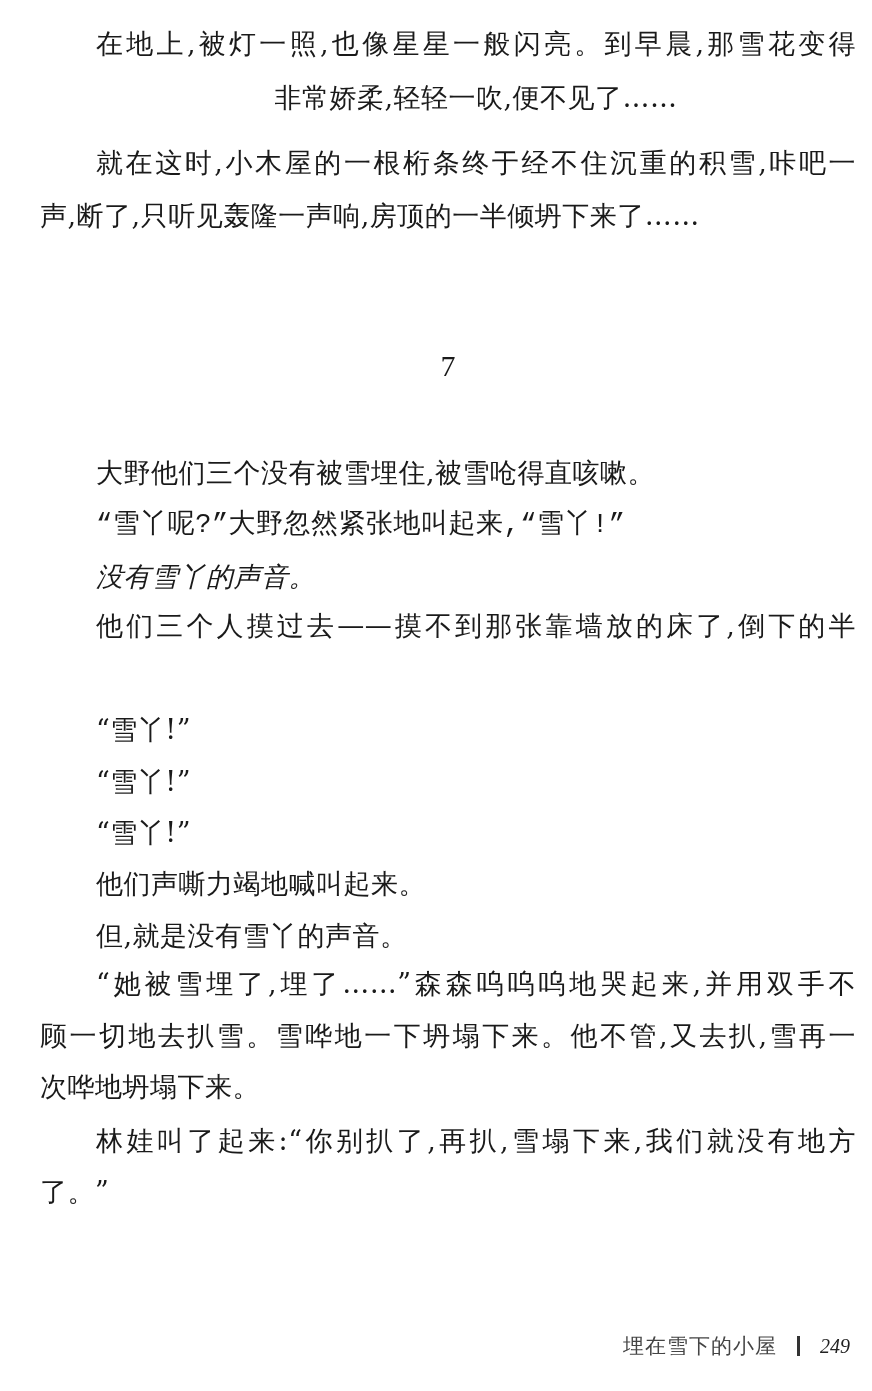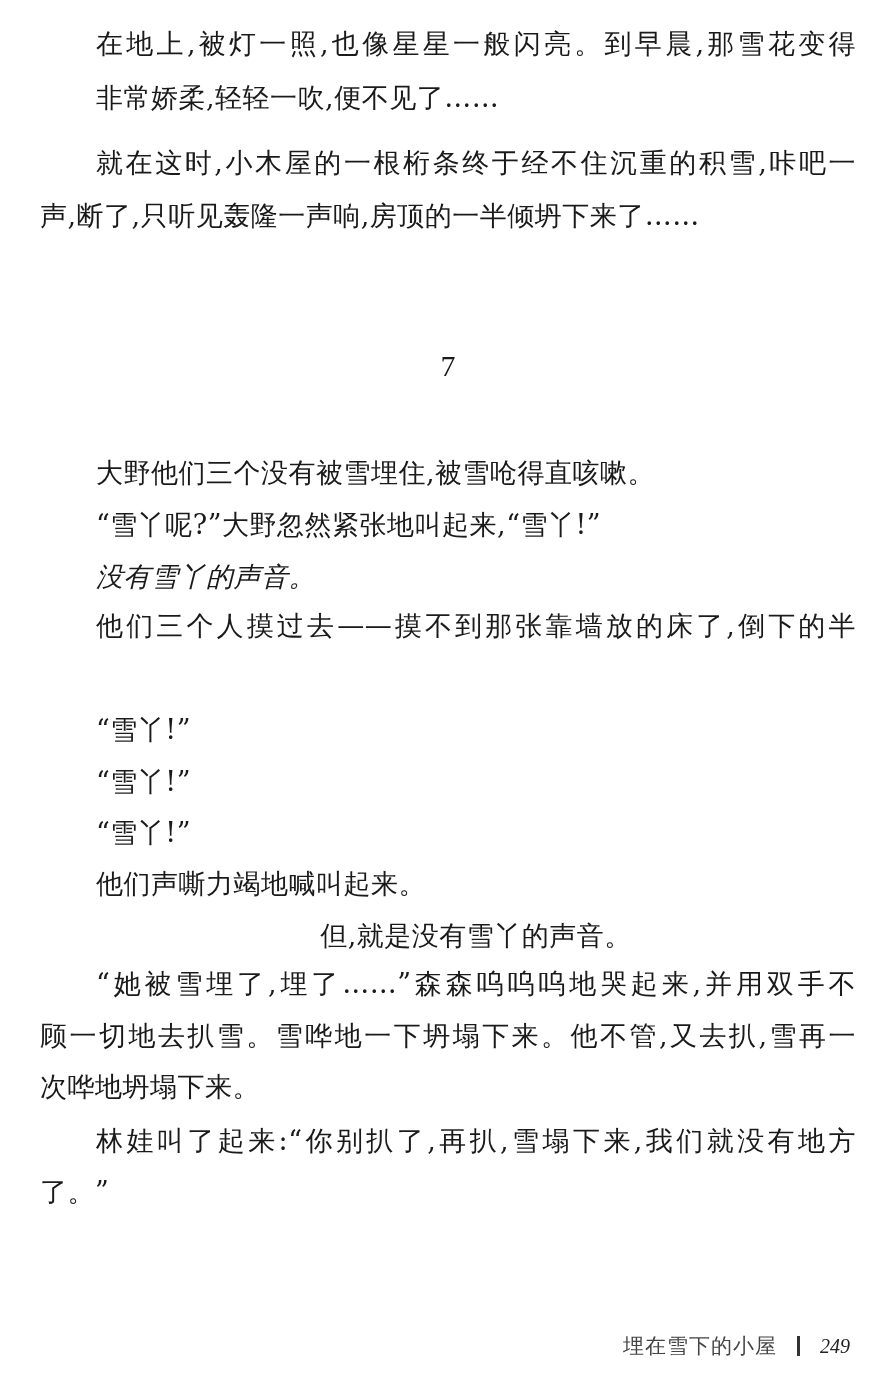--- a/index.html
+++ b/index.html
@@ -74,38 +74,38 @@
       font-size: 20px;
       color: #222;
     }
   </style>
 </head>
 <body>
 
 <div class="page">
 
   <div class="line indent justify" style="top:26px;">在地上,被灯一照,也像星星一般闪亮。到早晨,那雪花变得</div>
-  <div class="line indent" style="top:80px;">非常娇柔,轻轻一吹,便不见了……</div>
+  <div class="line indent" style="top:80px;text-align:center;">非常娇柔,轻轻一吹,便不见了……</div>
 
   <div class="line indent justify" style="top:145px;">就在这时,小木屋的一根桁条终于经不住沉重的积雪,咔吧一</div>
   <div class="line" style="top:198px;">声,断了,只听见轰隆一声响,房顶的一半倾坍下来了……</div>
 
   <div class="chapter-number">7</div>
 
   <div class="line indent" style="top:455px;">大野他们三个没有被雪埋住,被雪呛得直咳嗽。</div>
-  <div class="line indent" style="top:507px;">“雪丫呢?”大野忽然紧张地叫起来,“雪丫!”</div>
+  <div class="line indent" style="top:507px;font-family:Liberation Mono, monospace;">“雪丫呢?”大野忽然紧张地叫起来,“雪丫!”</div>
   <div class="line indent" style="top:559px;font-style:italic;">没有雪丫的声音。</div>
 
   <div class="line indent justify" style="top:608px;">他们三个人摸过去——摸不到那张靠墙放的床了,倒下的半</div>
 
   <div class="line indent" style="top:712px;">“雪丫!”</div>
   <div class="line indent" style="top:764px;">“雪丫!”</div>
   <div class="line indent" style="top:815px;">“雪丫!”</div>
   <div class="line indent" style="top:866px;">他们声嘶力竭地喊叫起来。</div>
-  <div class="line indent" style="top:918px;text-align:center;">但,就是没有雪丫的声音。</div>
+  <div class="line indent" style="top:918px;">但,就是没有雪丫的声音。</div>
 
   <div class="line indent justify" style="top:966px;">“她被雪埋了,埋了……”森森呜呜呜地哭起来,并用双手不</div>
   <div class="line justify" style="top:1018px;">顾一切地去扒雪。雪哗地一下坍塌下来。他不管,又去扒,雪再一</div>
   <div class="line" style="top:1069px;">次哗地坍塌下来。</div>
 
   <div class="line indent justify" style="top:1123px;">林娃叫了起来:“你别扒了,再扒,雪塌下来,我们就没有地方</div>
   <div class="line" style="top:1174px;">了。”</div>
 
 
   <div class="footer">

